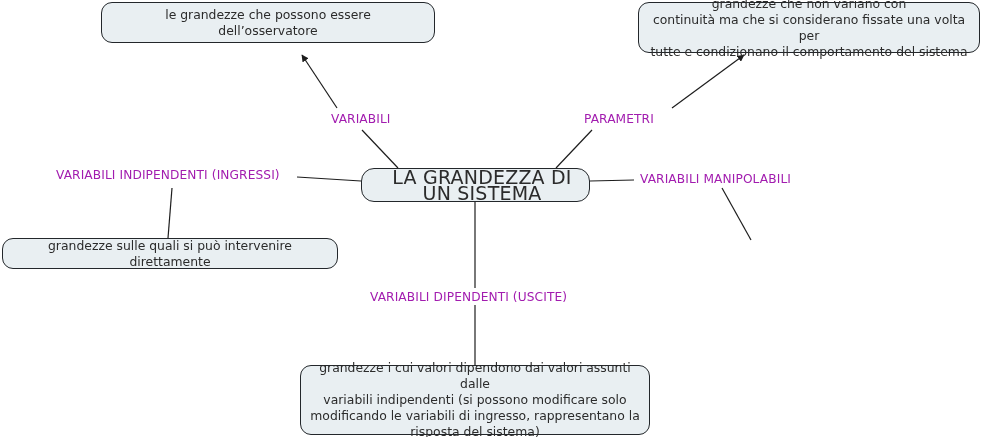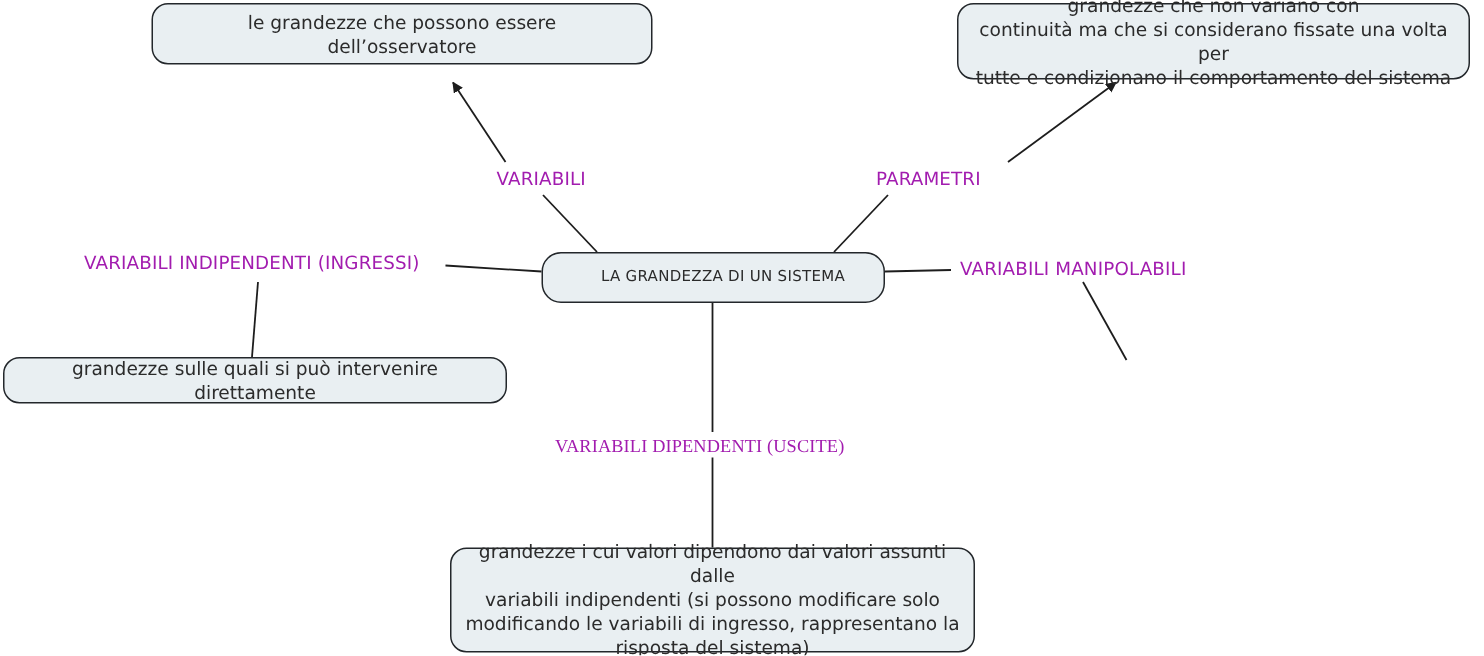--- a/index.html
+++ b/index.html
@@ -32,21 +32,21 @@
     align-items: center;
     justify-content: center;
     text-align: center;
     color: #2b2b2b;
     font-size: 12.4px;
     line-height: 16px;
     padding: 2px 8px;
     z-index: 2;
   }
   .node.central {
-    font-size: 10px;
+    font-size: 19px;
     letter-spacing: 0.2px;
     border-radius: 13px;
     padding-left: 21px;
   }
   .edge-label {
     position: absolute;
     color: #a21caf;
     font-size: 12.2px;
     line-height: 14px;
     white-space: nowrap;
@@ -123,15 +123,15 @@
   </div>
 
   <div class="edge-label" style="left:331px; top:112px;">VARIABILI</div>
 
   <div class="edge-label" style="left:584px; top:112px;">PARAMETRI</div>
 
   <div class="edge-label" style="left:56px; top:168px;">VARIABILI INDIPENDENTI (INGRESSI)</div>
 
   <div class="edge-label" style="left:640px; top:172px;">VARIABILI MANIPOLABILI</div>
 
-  <div class="edge-label" style="left:370px; top:290px;font-family:Liberation Serif, serif;">VARIABILI DIPENDENTI (USCITE)</div>
+  <div class="edge-label" style="left:370px; top:290px;">VARIABILI DIPENDENTI (USCITE)</div>
 
 </div>
 
 </body></html>

